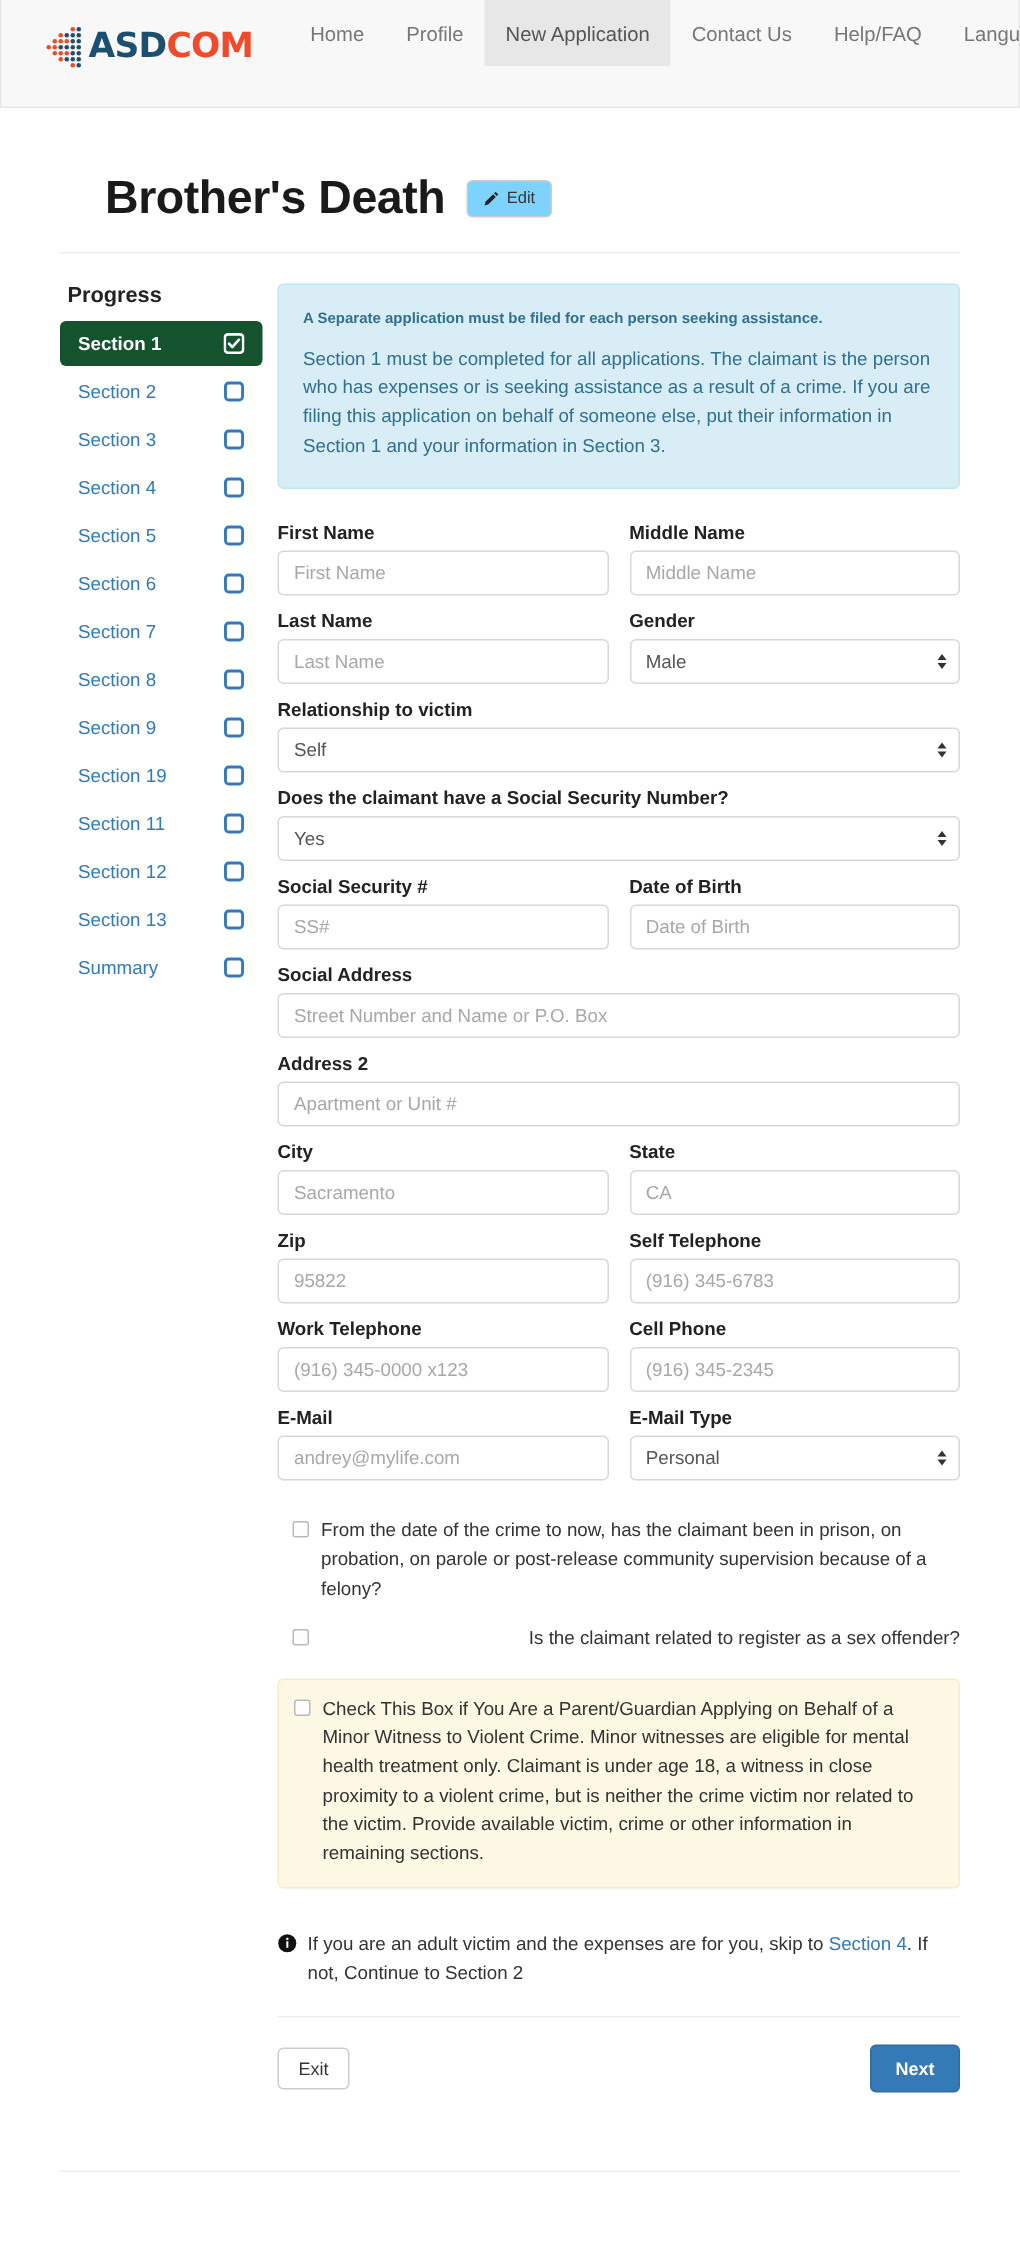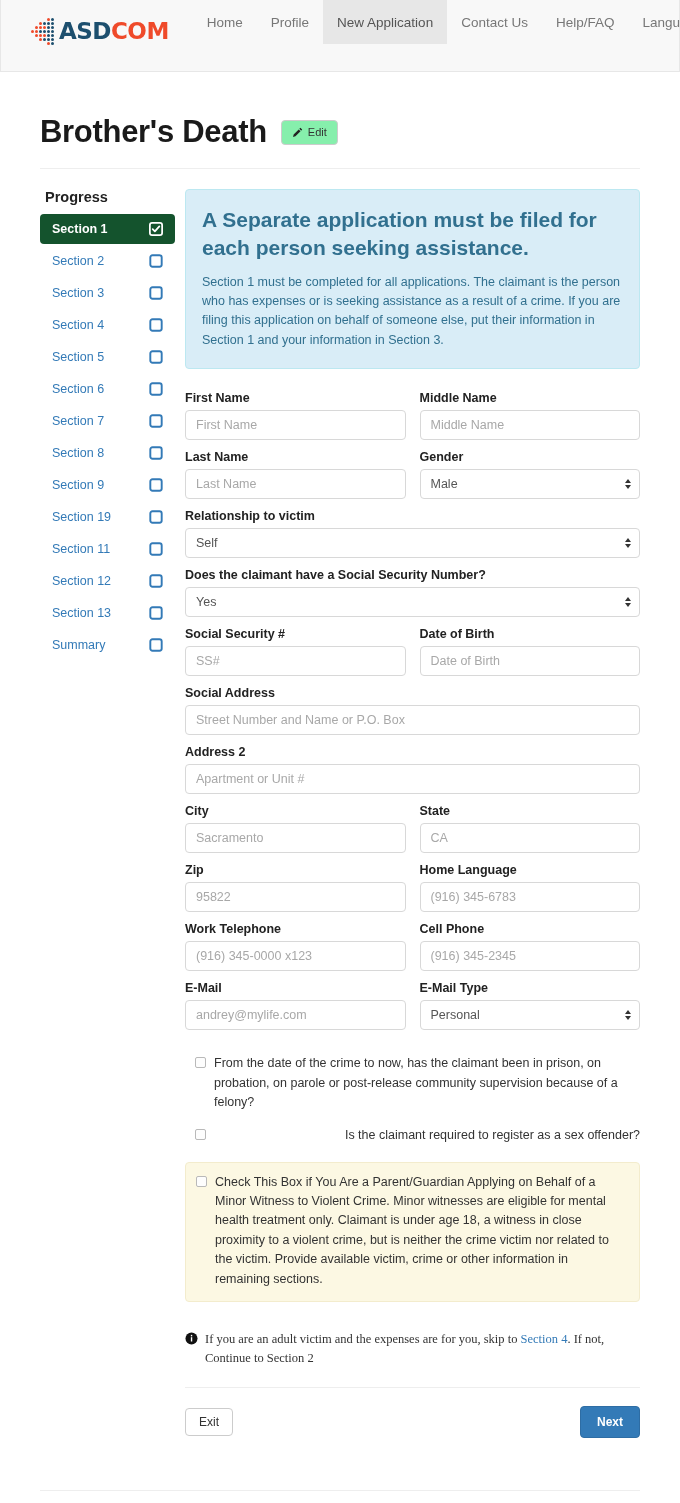--- a/index.html
+++ b/index.html
@@ -32,28 +32,28 @@
     display:flex; align-items:center; padding:0 14px;
     color:#777777; font-size:13.5px; text-decoration:none;
     white-space:nowrap; cursor:pointer;
   }
   .nav-item.active { background:#e7e7e7; color:#555555; }
 
   
   .container { width:680px; padding:0 40px; }
 
   .page-head { padding-top:42px; }
-  .title-row { display:flex; align-items:center; gap:14px; }
+  .title-row { display:flex; align-items:center; gap:14px;margin-left:30px; }
   h1.page-title {
     margin:0; font-size:31px; font-weight:bold; color:#1a1a1a;
     font-family:"Liberation Sans", sans-serif; letter-spacing:-0.3px;
   }
   .btn-edit {
     display:inline-flex; align-items:center; gap:5px;
-    border:1px solid #cccccc; background:#86efac; border-radius:4px;
+    border:1px solid #cccccc; background:#7dd3fc; border-radius:4px;
     padding:6px 10px; font-size:11px; color:#333333; cursor:pointer;
     line-height:1;
   }
   .pencil { width:11px; height:11px; display:inline-block; }
   .title-rule { border:0; border-top:1px solid #eeeeee; margin:18px 0 0 0; }
 
   
   .main { display:flex; margin-top:20px; }
   .sidebar { width:145px; flex:0 0 145px; padding-right:10px; }
   .content { flex:1; }
@@ -71,21 +71,21 @@
   .prog-item.active { background:#14532d; color:#ffffff; font-weight:bold; }
   .prog-icon { width:14px; height:14px; flex:0 0 14px; }
 
   .section-head { font-size:15px; font-weight:bold; color:#222222; margin:0 0 12px 0; }
 
   
   .alert-info {
     background:#d9edf7; border:1px solid #bce8f1; border-radius:4px;
     color:#31708f; padding:16px 16px 18px 16px; margin-bottom:22px;
   }
-  .alert-title { font-size:21px; font-weight:bold; line-height:1.35; margin-bottom:10px; }
+  .alert-title { font-size:10px; font-weight:bold; line-height:1.35; margin-bottom:10px; }
   .alert-body { font-size:12.5px; line-height:1.55; }
 
   
   .row2 { display:flex; gap:14px; }
   .col { flex:1; min-width:0; }
   .fg { margin-bottom:10px; }
   label.fl {
     display:block; font-size:12.5px; font-weight:bold;
     color:#222222; margin-bottom:5px;
   }
@@ -117,21 +117,21 @@
 
   .warn-box {
     background:#fcf8e3; border:1px solid #f3eccd; border-radius:4px;
     margin-top:16px; padding:10px 14px 12px 10px;
   }
   .warn-box .cbrow { margin:0; }
 
   
   .note { display:flex; gap:7px; margin-top:28px; align-items:flex-start; }
   .note .info-ic { flex:0 0 13px; width:13px; height:13px; margin-top:2px; }
-  .note .ntxt { font-size:12.5px; line-height:1.55; color:#333333;font-family:Liberation Serif, serif; }
+  .note .ntxt { font-size:12.5px; line-height:1.55; color:#333333; }
   .note .ntxt a { color:#337ab7; text-decoration:none; }
   .btn-rule { border:0; border-top:1px solid #eeeeee; margin:18px 0 0 0; }
   .btn-row { display:flex; justify-content:space-between; align-items:center; margin-top:18px; }
   .btn {
     border-radius:4px; font-size:12px; padding:7px 13px; cursor:pointer;
     font-family:"Liberation Sans", sans-serif; line-height:1;
   }
   .btn-default { background:#ffffff; border:1px solid #cccccc; color:#333333; }
   .btn-primary { background:#337ab7; border:1px solid #2e6da4; color:#ffffff; font-weight:bold; padding:9px 16px; }
 
@@ -448,21 +448,21 @@
 
       <div class="row2">
         <div class="col">
           <div class="fg">
             <label class="fl">Zip</label>
             <div class="ctl placeholder">95822</div>
           </div>
         </div>
         <div class="col">
           <div class="fg">
-            <label class="fl">Home Language</label>
+            <label class="fl">Self Telephone</label>
             <div class="ctl placeholder">(916) 345-6783</div>
           </div>
         </div>
       </div>
 
       <div class="row2">
         <div class="col">
           <div class="fg">
             <label class="fl">Work Telephone</label>
             <div class="ctl placeholder">(916) 345-0000 x123</div>
@@ -496,21 +496,21 @@
           </div>
         </div>
       </div>
 
       <div class="cbrow">
         <span class="cb"></span>
         <span class="cbtxt">From the date of the crime to now, has the claimant been in prison, on probation, on parole or post-release community supervision because of a felony?</span>
       </div>
       <div class="cbrow">
         <span class="cb"></span>
-        <span class="cbtxt">Is the claimant required to register as a sex offender?</span>
+        <span class="cbtxt">Is the claimant related to register as a sex offender?</span>
       </div>
 
       <div class="warn-box">
         <div class="cbrow">
           <span class="cb"></span>
           <span class="cbtxt">Check This Box if You Are a Parent/Guardian Applying on Behalf of a Minor Witness to Violent Crime. Minor witnesses are eligible for mental health treatment only. Claimant is under age 18, a witness in close proximity to a violent crime, but is neither the crime victim nor related to the victim. Provide available victim, crime or other information in remaining sections.</span>
         </div>
       </div>
 
       <div class="note">

